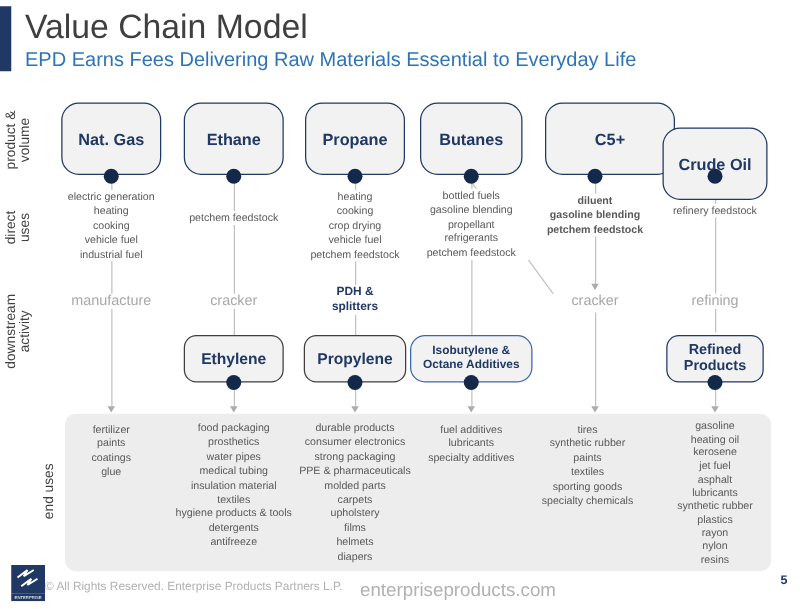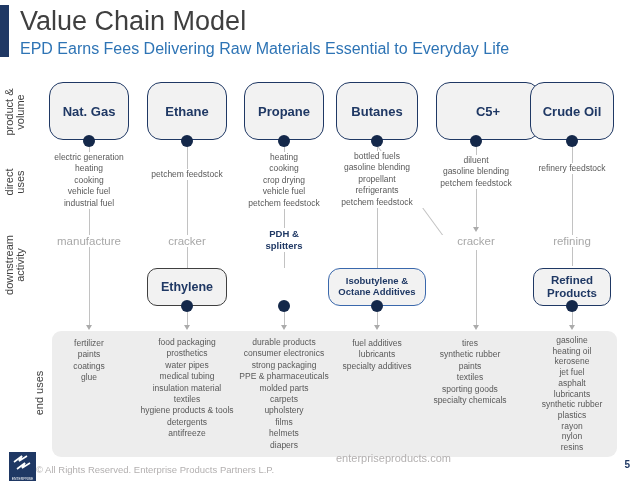--- a/index.html
+++ b/index.html
@@ -55,21 +55,21 @@
     background:#fff; z-index:2; white-space:pre-line;
   }
   .act-epd {
     position:absolute; width:110px; font-size:9.5px; line-height:12px; font-weight:600;
     color:#1f3864; text-align:center; background:#fff; z-index:2; white-space:pre-line;
   }
   
   .panel { position:absolute; left:52px; top:331px; width:565px; height:126px; background:#ededed; border-radius:9px; z-index:0; }
   
   .footer-copy { position:absolute; left:36px; top:464px; font-size:9.5px; color:#b3b0b0; }
-  .footer-site { position:absolute; left:288px; top:452px; font-size:11px; color:#b3b0b0;margin-left:48px; }
+  .footer-site { position:absolute; left:288px; top:464px; font-size:15px; color:#b3b0b0; }
   .page-num { position:absolute; right:10px; top:459px; font-size:10px; font-weight:700; color:#1f3864; }
   .logo { position:absolute; left:8px; top:452px; width:30px; height:29px; }
 </style>
 </head>
 <body>
 
 <div class="slide">
 
   <div class="accent-bar"></div>
   <div class="title">Value Chain Model</div>
@@ -108,21 +108,21 @@
 
   <div class="vline" style="left:572px; top:146px; height:120px;"></div>
   <div class="vline" style="left:572px; top:310px; height:15px;"></div>
   <div class="arr" style="left:568.5px; top:325px;"></div>
 
   <div class="pbox" style="left:147px; width:80px;">Ethane</div>
   <div class="pbox" style="left:49px;  width:80px;">Nat. Gas</div>
   <div class="pbox" style="left:244px; width:80px;">Propane</div>
   <div class="pbox" style="left:336px; width:82px;">Butanes</div>
   <div class="pbox" style="left:436px; width:104px;">C5+</div>
-  <div class="pbox" style="left:530px; width:84px;">Crude Oil</div>
+  <div class="pbox" style="left:530px; width:84px;margin-top:20px;">Crude Oil</div>
   <div class="dot" style="left:83px;  top:135px;"></div>
   <div class="dot" style="left:181px; top:135px;"></div>
   <div class="dot" style="left:278px; top:135px;"></div>
   <div class="dot" style="left:371px; top:135px;"></div>
   <div class="dot" style="left:470px; top:135px;"></div>
   <div class="dot" style="left:566px; top:135px;"></div>
 
   <div class="list" style="left:34px;  top:152px;">electric generation
 heating
 cooking
@@ -132,33 +132,34 @@
   <div class="list" style="left:229px; top:152px;">heating
 cooking
 crop drying
 vehicle fuel
 petchem feedstock</div>
   <div class="list" style="left:322px; top:151px;">bottled fuels
 gasoline blending
 propellant
 refrigerants
 petchem feedstock</div>
-  <div class="list" style="left:421px; top:155px;">diluent
+  <div class="list" style="left:421px; top:155px;font-weight:bold;">diluent
 gasoline blending
 petchem feedstock</div>
   <div class="list" style="left:517px; top:163px;">refinery feedstock</div>
 
   <div class="act-plain" style="left:34px;  top:235px;">manufacture</div>
   <div class="act-plain" style="left:132px; top:235px;">cracker</div>
   <div class="act-epd" style="left:229px; top:228px;">PDH &amp;
 splitters</div>
   <div class="act-plain" style="left:421px; top:235px;">cracker</div>
   <div class="act-plain" style="left:517px; top:235px;">refining</div>
 
   <div class="ibox" style="left:147px; width:80px; border:1.5px solid #3f3f3f; font-size:12.5px;">Ethylene</div>
+  <div class="ibox" style="left:243px; width:82px; border:1.5px solid #3f3f3f; font-size:12.5px;">Propylene</div>
   <div class="ibox" style="left:328px; width:98px; border:1.5px solid #3a68ac; font-size:9.5px; font-weight:700; border-radius:12px;">Isobutylene &amp;
 Octane Additives</div>
   <div class="ibox" style="left:533px; width:78px; border:1.5px solid #1f3864; font-size:11.5px;">Refined
 Products</div>
   <div class="dot" style="left:181px; top:300px;"></div>
   <div class="dot" style="left:278px; top:300px;"></div>
   <div class="dot" style="left:371px; top:300px;"></div>
   <div class="dot" style="left:566px; top:300px;"></div>
 
   <div class="endlist" style="left:33px;  top:338px;">fertilizer

